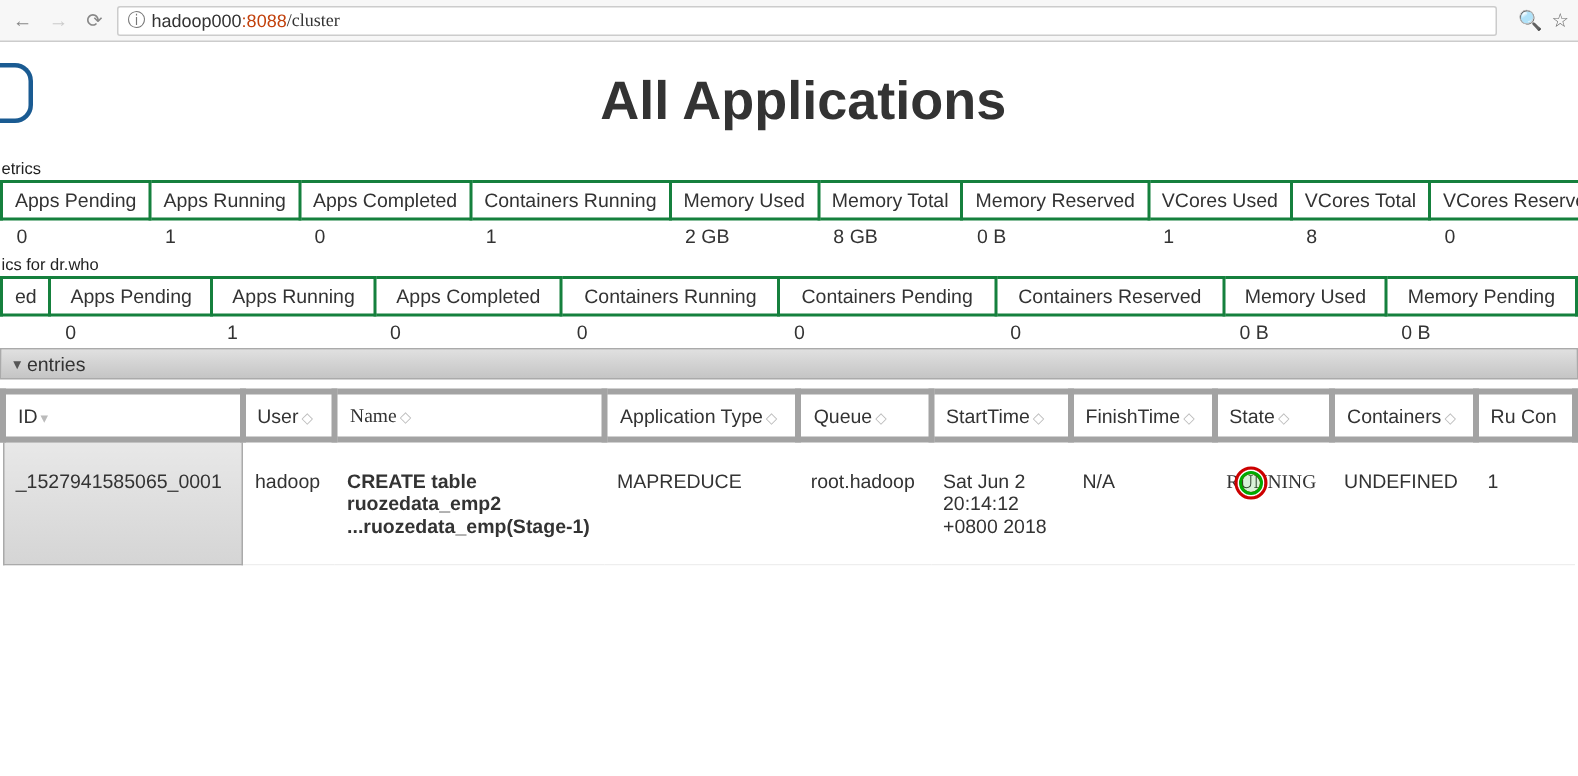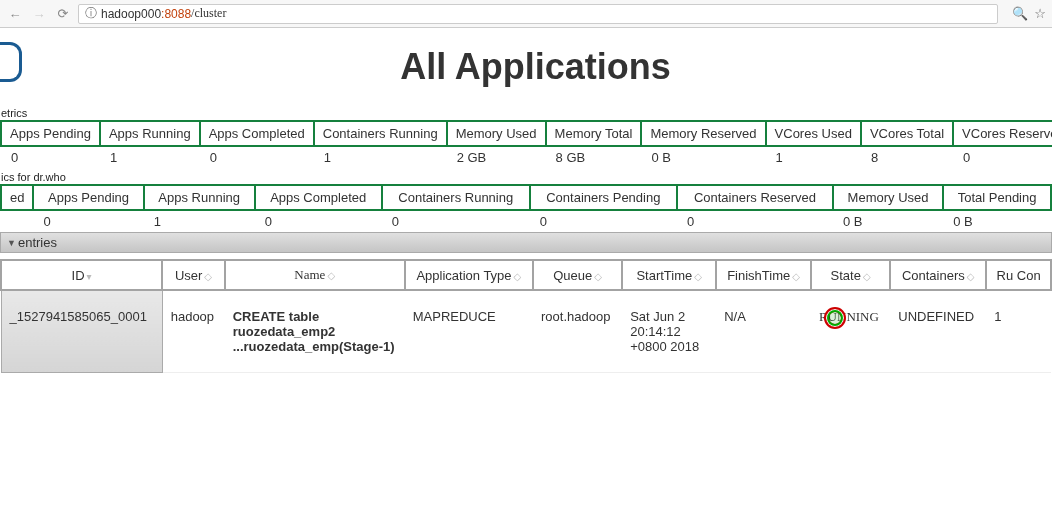--- a/index.html
+++ b/index.html
@@ -22,21 +22,21 @@
     
     table.metrics { border-collapse: collapse; width: 100%; }
     table.metrics th { border: 2px solid #15803d; padding: 4px 8px; font-weight: normal; text-align: center; background: #fff; white-space: nowrap; font-size: 13px; }
     table.metrics td { border-top: 1px solid #bbb; padding: 3px 10px 3px 10px; font-size: 13px; }
     table.metrics tr td { border-left: none; border-right: none; border-bottom: none; }
     
     .entries-bar { background: linear-gradient(#e0e0e0, #c5c5c5); border: 1px solid #aaa; padding: 2px 6px; font-size: 13px; display: flex; align-items: center; gap: 2px; }
     .entries-bar .caret { font-size: 9px; color: #555; }
     
     table.apps { border-collapse: collapse; width: 100%; margin-top: 6px; table-layout: auto; }
-    table.apps th { border: 2px solid #a3a3a3; padding: 6px 8px; text-align: center; font-weight: normal; font-size: 13px; background: #fff; white-space: nowrap; }
+    table.apps th { border: 4px solid #a3a3a3; padding: 6px 8px; text-align: left; font-weight: normal; font-size: 13px; background: #fff; white-space: nowrap; }
     table.apps th .sort { color: #bbb; font-size: 10px; margin-left: 2px; }
     table.apps td { border: 1px solid #eee; border-left: none; border-right: none; padding: 18px 8px; font-size: 13px; vertical-align: top; }
     table.apps td.id-cell { background: linear-gradient(#e8e8e8, #d5d5d5); border: 1px solid #aaa; }
     
     .state-running { position: relative; display: inline-block; font-family: Liberation Serif, serif; }
     .state-running .ring { position: absolute; left: 5px; top: -2px; width: 22px; height: 22px; border: 2px solid #c00; border-radius: 50%; box-shadow: 0 0 0 2px #fff inset, 0 0 0 3px #c00 inset; }
     .state-running .ring2 { position: absolute; left: 8px; top: 1px; width: 16px; height: 16px; border: 2px solid #0a0; border-radius: 50%; background: rgba(0,160,0,0.15); }
   </style>
 </head>
 <body>
@@ -99,21 +99,21 @@
   <thead>
       <tr>
     <th style="width:28px;"><span>ed</span></th>
     <th><span>Apps Pending</span></th>
     <th><span>Apps Running</span></th>
     <th><span>Apps Completed</span></th>
     <th><span>Containers Running</span></th>
     <th><span>Containers Pending</span></th>
     <th><span>Containers Reserved</span></th>
     <th><span>Memory Used</span></th>
-    <th><span>Total Pending</span></th>
+    <th><span>Memory Pending</span></th>
   </tr>
     </thead>
   <tbody>
       <tr>
     <td></td>
     <td>0</td>
     <td>1</td>
     <td>0</td>
     <td>0</td>
     <td>0</td>

